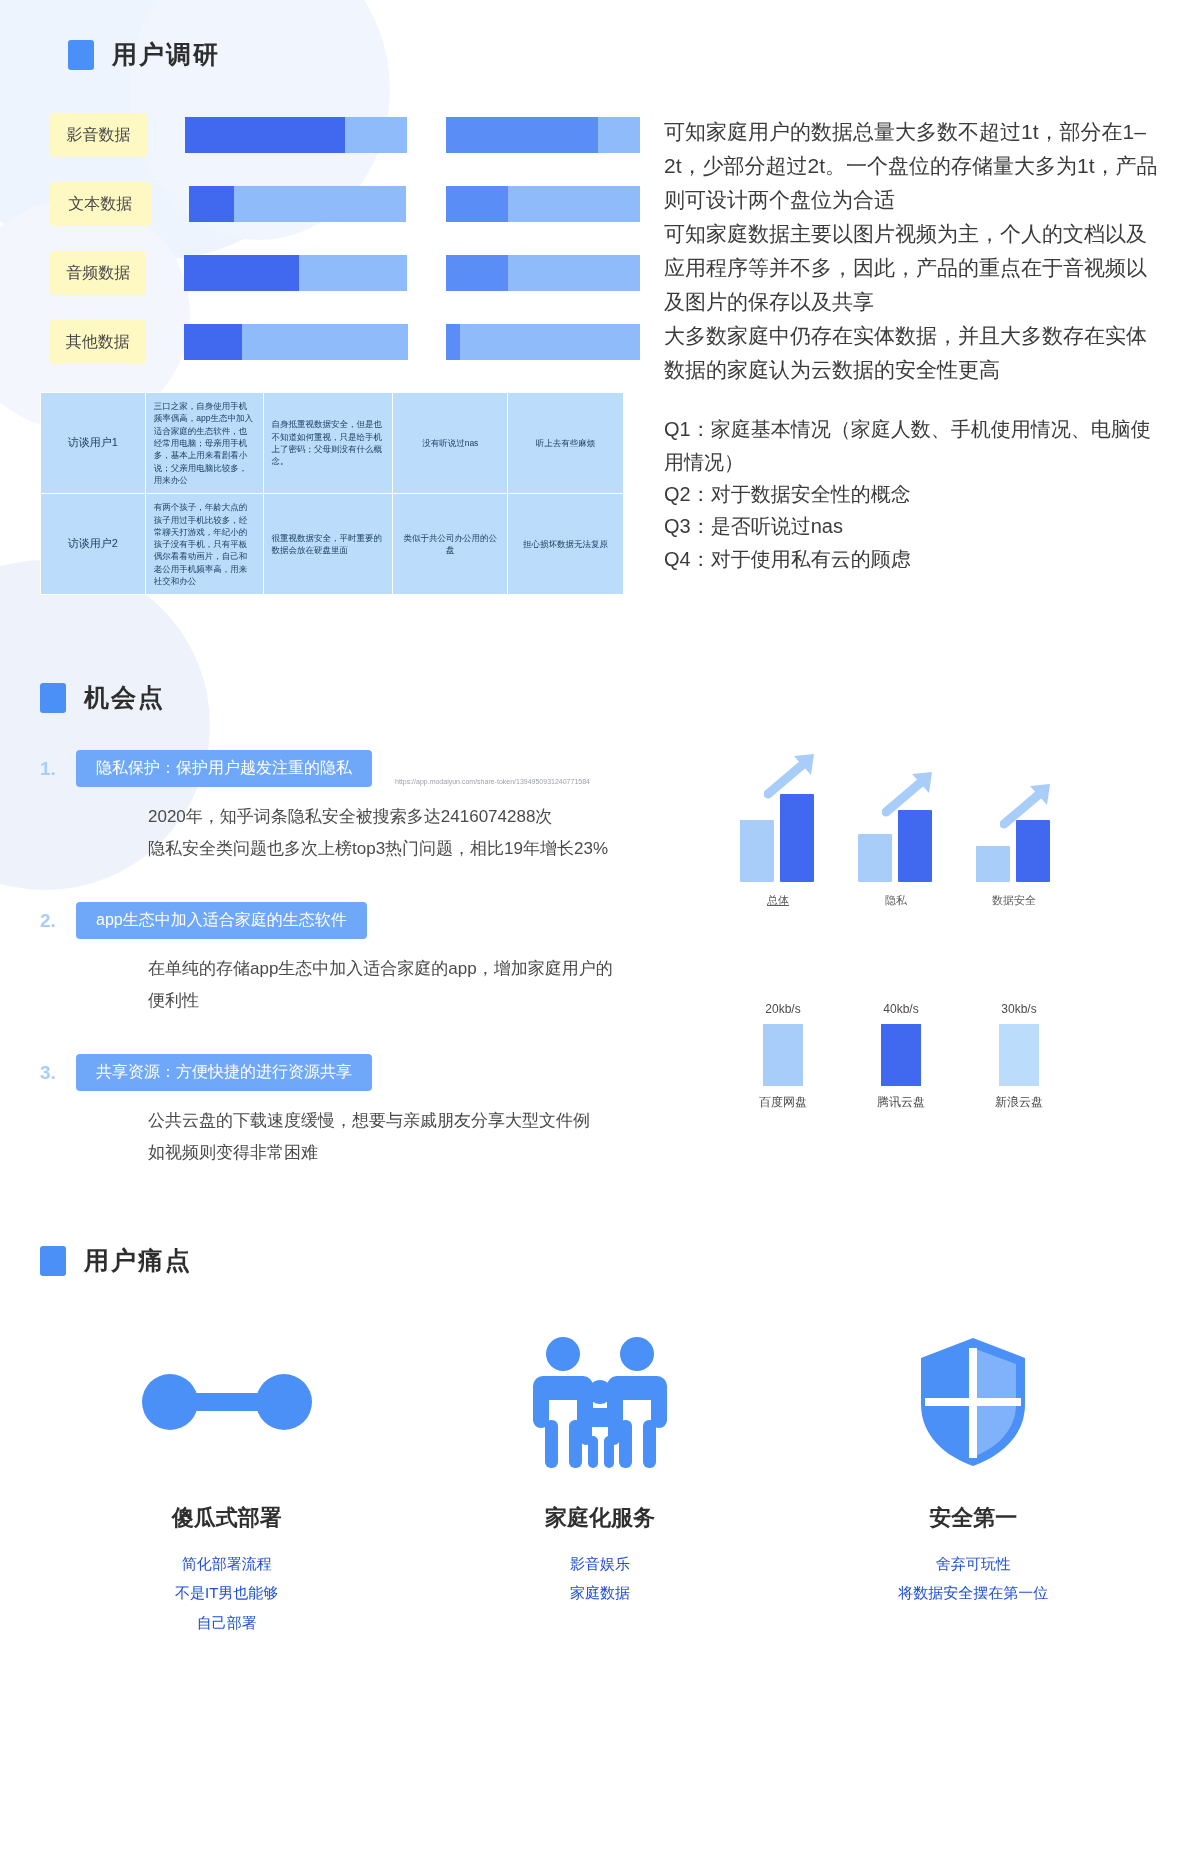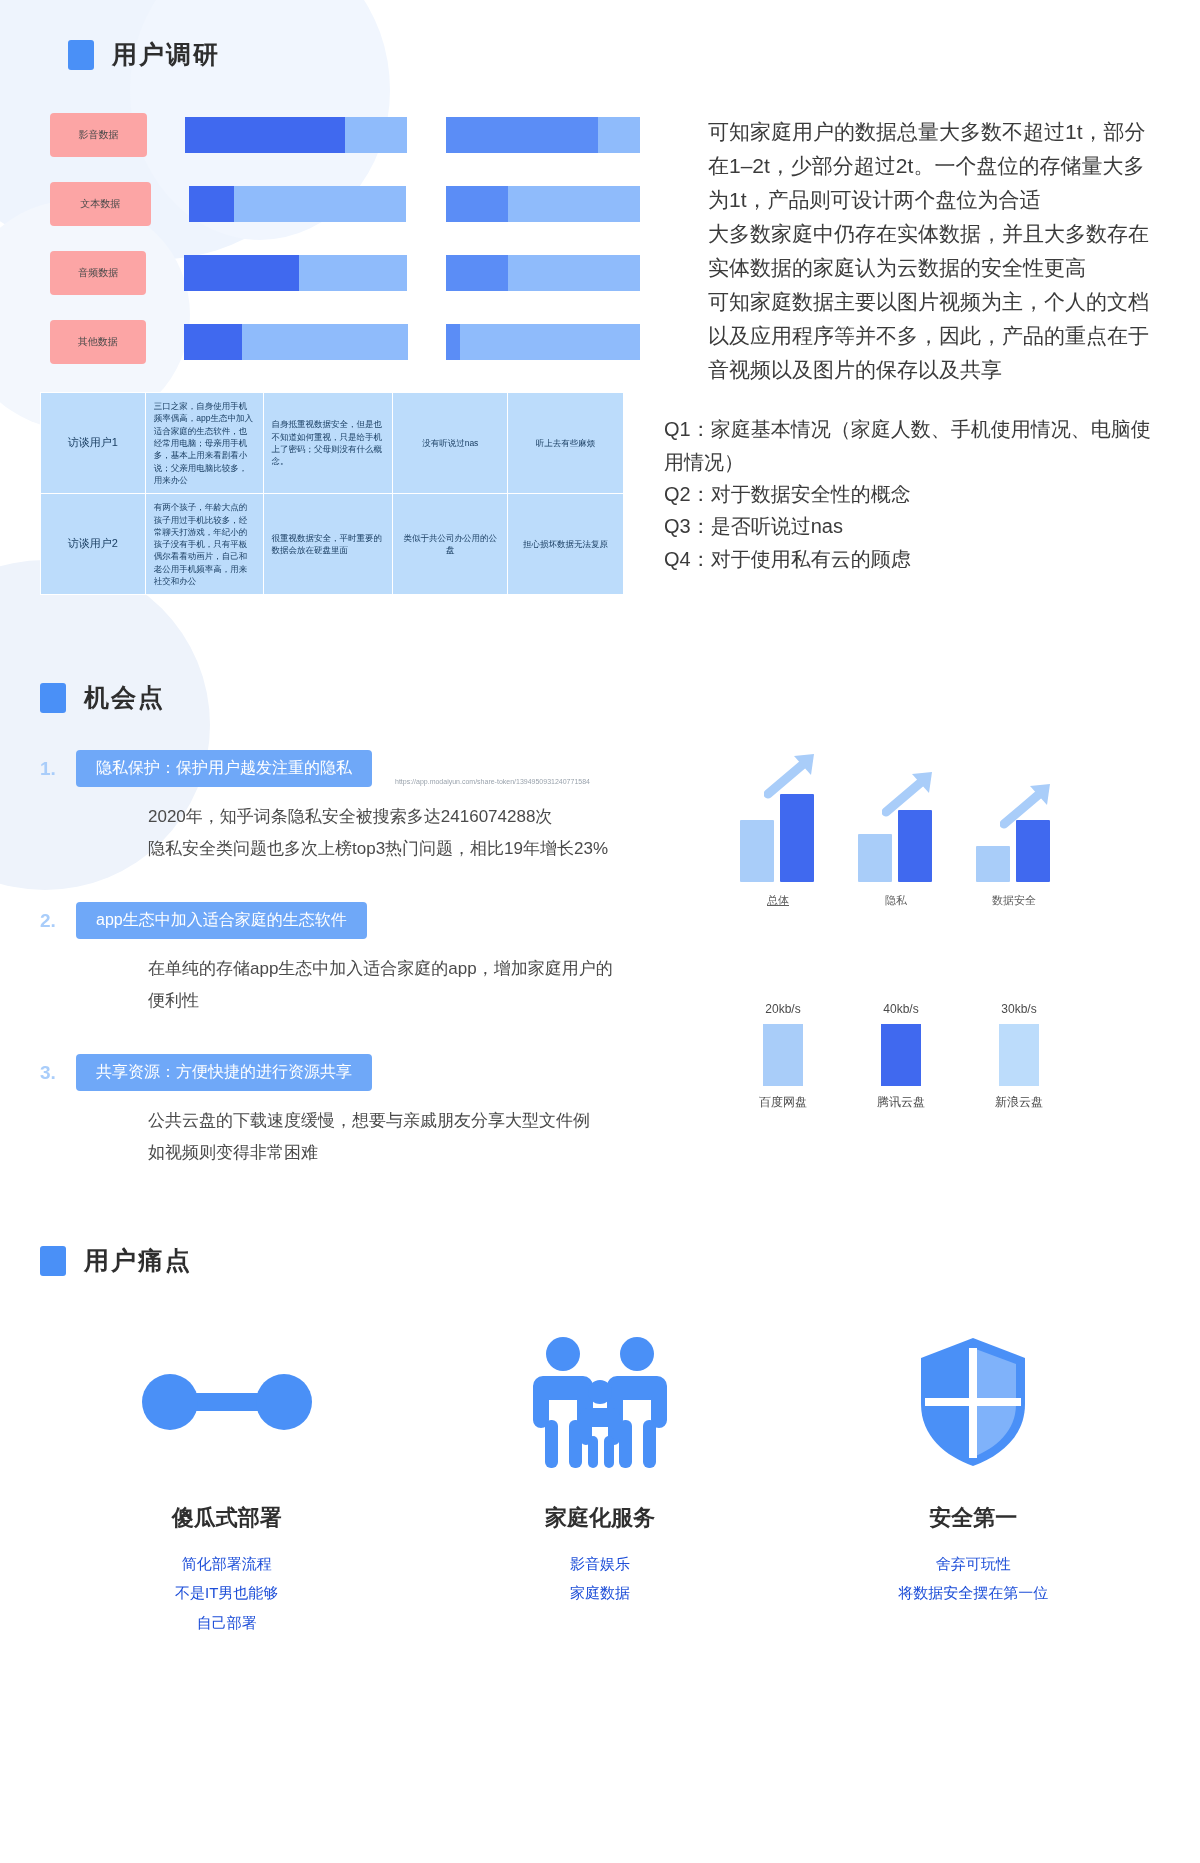--- a/index.html
+++ b/index.html
@@ -25,23 +25,23 @@
   .sec-title { display:flex; align-items:center; gap:18px; margin:0; }
   .sec-mark { width:26px; height:30px; background:#4a90f7; border-radius:3px; }
   .sec-text { font-size:25px; font-weight:bold; color:#2e2e2e; letter-spacing:2px; }
 
   
   .research { display:flex; gap:24px; margin-top:42px; }
   .research-left { width:600px; }
   .bar-rows { margin-left:10px; }
   .bar-row { display:flex; align-items:center; margin-bottom:25px; }
   .bar-label {
-    width:110px; height:44px; background:#fca5a5; border-radius:4px;
+    width:110px; height:44px; background:#fef9c3; border-radius:4px;
     display:flex; align-items:center; justify-content:center;
-    font-size:10px; color:#4a4a4a;
+    font-size:16px; color:#4a4a4a;
   }
   .bar-wrap { display:flex; align-items:center; margin-left:38px; }
   .bar-seg { height:36px; }
   .seg-dark { background:#4069ef; }
   .seg-mid  { background:#5b8df6; }
   .seg-light{ background:#8fbbfb; }
   .bar-gap { width:44px; }
 
   
   .table { margin-top:28px; border-collapse:collapse; width:584px; }
@@ -55,21 +55,21 @@
     vertical-align:middle;
     text-align:center;
   }
   .table td.c1 { width:105px; font-size:11px; }
   .table td.c2 { width:118px; text-align:left; }
   .table td.c3 { width:130px; text-align:left; }
   .table td.c4 { width:115px; }
   .table td.c5 { width:116px; }
 
   .research-right { flex:1; padding-top:2px; }
-  .para { font-size:21px; line-height:1.62; color:#3b3b3b;margin-left:44px; }
+  .para { font-size:21px; line-height:1.62; color:#3b3b3b; }
   .qa { margin-top:26px; font-size:20px; line-height:1.62; color:#3b3b3b; }
 
   
   .opp { margin-top:86px; }
   .opp-body { display:flex; margin-top:36px; }
   .opp-left { width:660px; }
   .opp-item { margin-bottom:16px; position:relative; }
   .opp-head { display:flex; align-items:center; gap:14px; }
   .opp-num { font-size:19px; font-weight:bold; color:#a9cdfa; width:22px; }
   .opp-pill {
@@ -189,22 +189,22 @@
           <td class="c3">很重视数据安全，平时重要的数据会放在硬盘里面</td>
           <td class="c4">类似于共公司办公用的公盘</td>
           <td class="c5">担心损坏数据无法复原</td>
         </tr>
       </tbody>
         </table>
     </div>
 
     <div class="research-right">
       <div class="para">可知家庭用户的数据总量大多数不超过1t，部分在1–2t，少部分超过2t。一个盘位的存储量大多为1t，产品则可设计两个盘位为合适</div>
+      <div class="para">可知家庭数据主要以图片视频为主，个人的文档以及应用程序等并不多，因此，产品的重点在于音视频以及图片的保存以及共享</div>
       <div class="para">大多数家庭中仍存在实体数据，并且大多数存在实体数据的家庭认为云数据的安全性更高</div>
-      <div class="para">可知家庭数据主要以图片视频为主，个人的文档以及应用程序等并不多，因此，产品的重点在于音视频以及图片的保存以及共享</div>
       <div class="qa">
         <div>Q1：家庭基本情况（家庭人数、手机使用情况、电脑使用情况）</div>
         <div>Q2：对于数据安全性的概念</div>
         <div>Q3：是否听说过nas</div>
         <div>Q4：对于使用私有云的顾虑</div>
       </div>
     </div>
   </div>
 
   <div class="opp">

